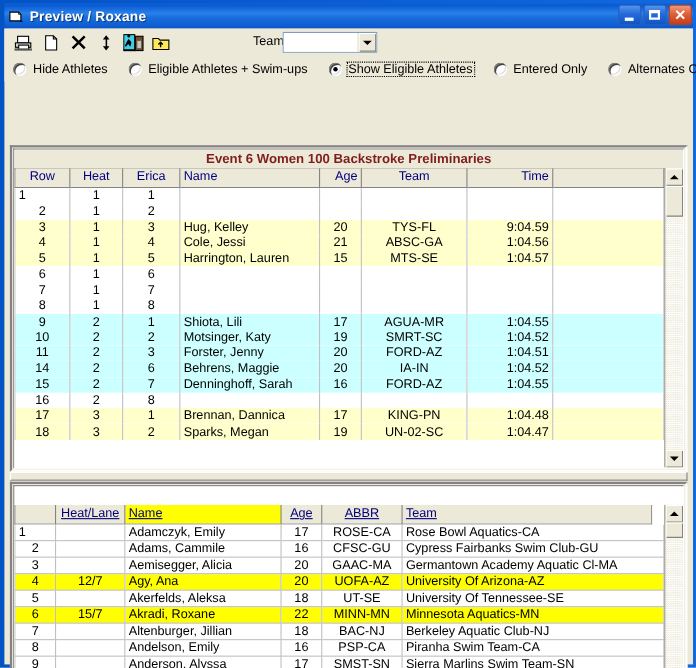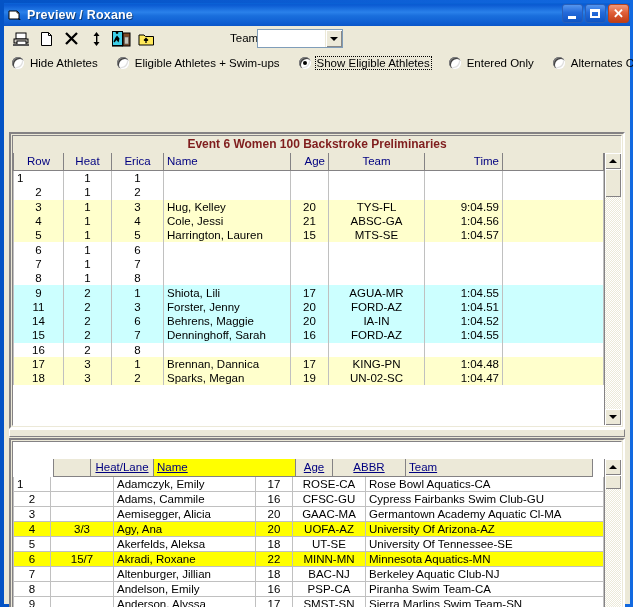--- a/index.html
+++ b/index.html
@@ -418,20 +418,30 @@
                   <td class="c">9</td>
                   <td class="c">2</td>
                   <td class="c">1</td>
                   <td class="l">Shiota, Lili</td>
                   <td class="c">17</td>
                   <td class="c">AGUA-MR</td>
                   <td class="r">1:04.55</td>
                   <td class="l"></td>
                 </tr>
                 <tr class="cyan">
+                  <td class="c">10</td>
+                  <td class="c">2</td>
+                  <td class="c">2</td>
+                  <td class="l">Motsinger, Katy</td>
+                  <td class="c">19</td>
+                  <td class="c">SMRT-SC</td>
+                  <td class="r">1:04.52</td>
+                  <td class="l"></td>
+                </tr>
+                <tr class="cyan">
                   <td class="c">11</td>
                   <td class="c">2</td>
                   <td class="c">3</td>
                   <td class="l">Forster, Jenny</td>
                   <td class="c">20</td>
                   <td class="c">FORD-AZ</td>
                   <td class="r">1:04.51</td>
                   <td class="l"></td>
                 </tr>
                 <tr class="cyan">
@@ -502,21 +512,21 @@
 
       </div>
     </div>
 
     <div id="hstrip"></div>
 
     <div class="panel" id="panel-bottom">
       <div class="panel-inner">
 
 
-        <div style="position:absolute;left:0;right:28px;top:17px;height:18px;overflow:hidden;padding-left:40px;">
+        <div style="position:absolute;left:0;right:28px;top:17px;height:18px;overflow:hidden;">
           <table class="grid grid2">
             <colgroup>
               <col style="width:37px">
                 <col style="width:63px">
                 <col style="width:142px">
               <col style="width:37px">
                 <col style="width:73px">
                 <col>
             </colgroup>
             <tbody>
@@ -562,21 +572,21 @@
                 <tr class="plain">
                   <td class="c">3</td>
                   <td class="c"></td>
                   <td class="l">Aemisegger, Alicia</td>
                   <td class="c">20</td>
                   <td class="c">GAAC-MA</td>
                   <td class="l">Germantown Academy Aquatic  Cl-MA</td>
                 </tr>
                 <tr class="hl">
                   <td class="c">4</td>
-                  <td class="c">3/3</td>
+                  <td class="c">12/7</td>
                   <td class="l">Agy, Ana</td>
                   <td class="c">20</td>
                   <td class="c">UOFA-AZ</td>
                   <td class="l">University Of Arizona-AZ</td>
                 </tr>
                 <tr class="plain">
                   <td class="c">5</td>
                   <td class="c"></td>
                   <td class="l">Akerfelds, Aleksa</td>
                   <td class="c">18</td>

